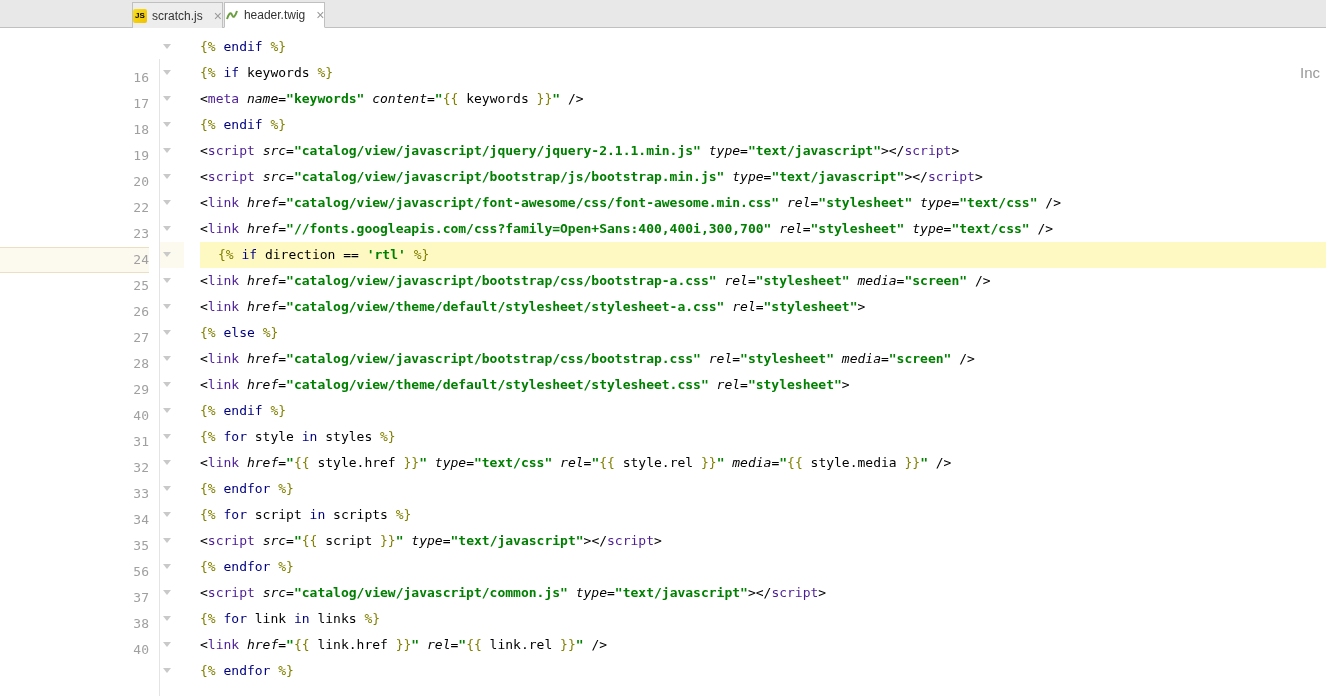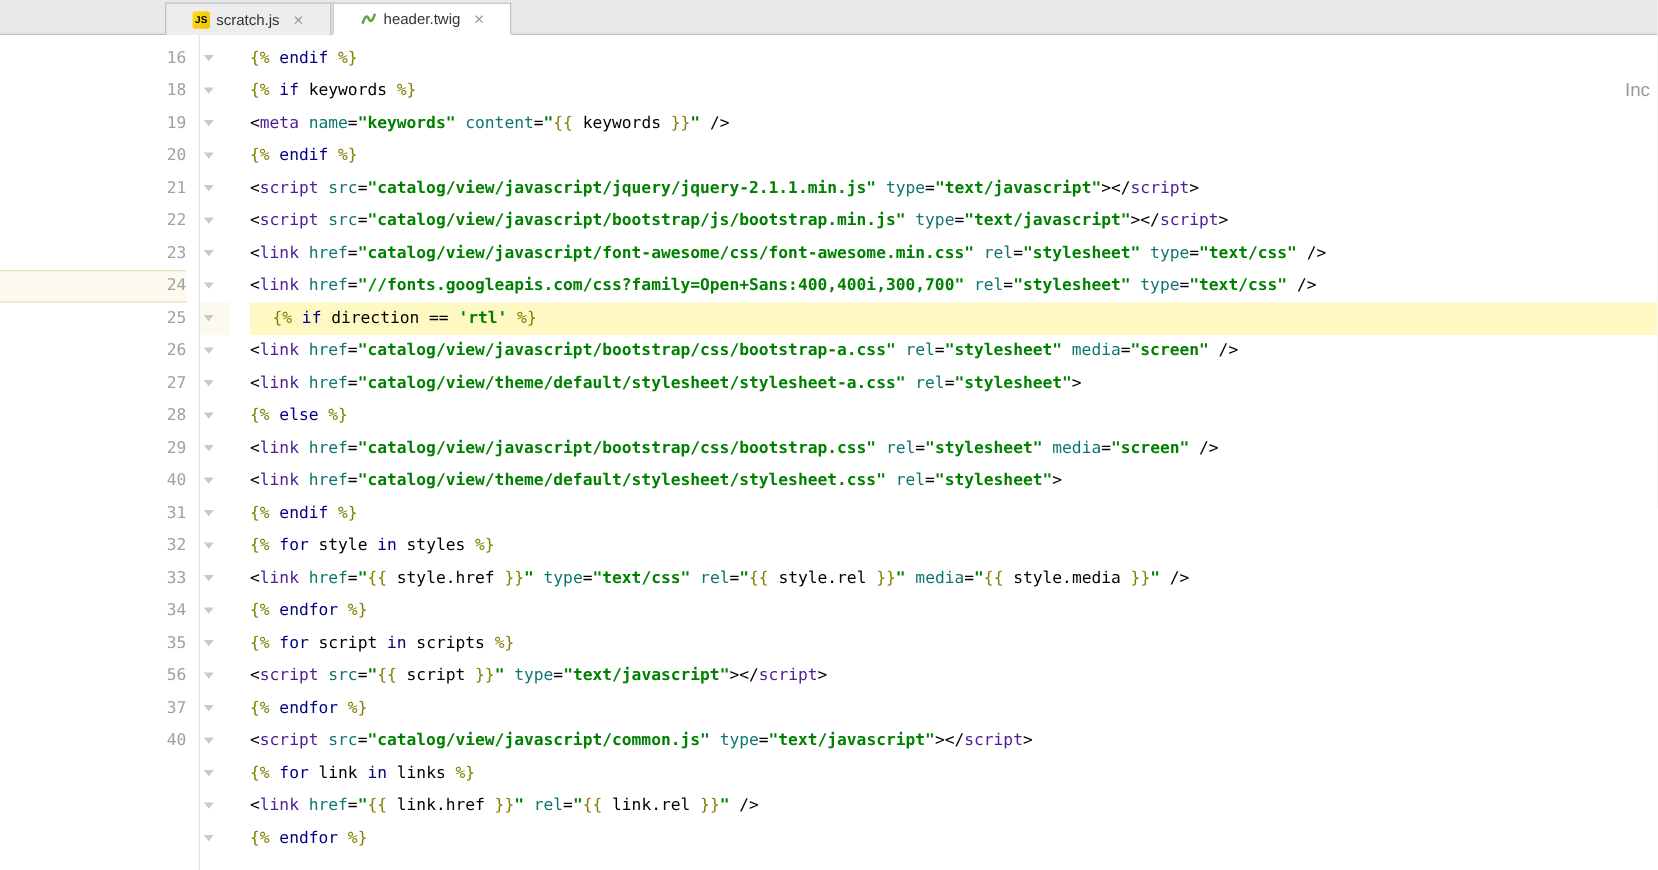--- a/index.html
+++ b/index.html
@@ -20,21 +20,21 @@
   background: #e8e8e8;
   border-bottom: 1px solid #c0c0c0;
   height: 28px;
   padding-left: 132px;
   align-items: flex-end;
 }
 .tab {
   display: flex;
   align-items: center;
   height: 26px;
-  padding: 0 21px;
+  padding: 0 0;
   border: 1px solid #c0c0c0;
   border-bottom: none;
   background: #ededed;
   margin-right: 1px;
   cursor: pointer;
   font-family: -apple-system, "Segoe UI", sans-serif;
   font-size: 12px;
   color: #333;
   position: relative;
   top: 1px;
@@ -66,20 +66,21 @@
 .gutter {
   background: #fff;
   color: #a0a0a0;
   text-align: right;
   padding: 6px 10px 0 0;
   width: 160px;
   font-size: 13px;
   line-height: 26px;
   user-select: none;
   border-right: 1px solid #e4e4e4;
+  margin-top: 31px;
 }
 .gutter-line {
   height: 26px;
   display: flex;
   justify-content: flex-end;
   align-items: center;
   position: relative;
 }
 .fold-column {
   width: 24px;
@@ -104,21 +105,21 @@
   flex: 1;
   padding: 6px 0 0 16px;
   line-height: 26px;
   white-space: pre;
   overflow: hidden;
   position: relative;
 }
 .code-line { height: 26px; }
 .tok-punct { color: #000; }
 .tok-tag { color: #4c1d95; }
-.tok-attr { color: #0f766e; }
+.tok-attr { color: #000000; font-style: italic; }
 .tok-str { color: #008000; font-weight: bold;}
 .tok-twig { color: #808000; }
 .tok-twigkw { color: #000080; font-weight: 500; }
 .tok-var { color: #000; }
 .tok-default { color: #000; }
 .current-line-bg { background: #fef9c3; padding-left: 18px; }
 .current-ln {
   border-top: 1px solid #e8e0c0;
   border-bottom: 1px solid #e8e0c0;
   background: #fcfaee;
@@ -161,40 +162,41 @@
           </svg>
         </span>
         <span>header.twig</span>
         <span class="tab-close">×</span>
       </div>
     </div>
   <div class="editor-body">
     <div class="hint-badge">Inc</div>
     <div class="gutter">
         <div class="gutter-line">16</div>
+        <div class="gutter-line">17</div>
         <div class="gutter-line">18</div>
         <div class="gutter-line">19</div>
         <div class="gutter-line">20</div>
-        <div class="gutter-line">21</div>
         <div class="gutter-line">22</div>
         <div class="gutter-line">23</div>
         <div class="gutter-line current-ln">24</div>
         <div class="gutter-line">25</div>
         <div class="gutter-line">26</div>
         <div class="gutter-line">27</div>
         <div class="gutter-line">28</div>
         <div class="gutter-line">29</div>
         <div class="gutter-line">40</div>
         <div class="gutter-line">31</div>
         <div class="gutter-line">32</div>
         <div class="gutter-line">33</div>
         <div class="gutter-line">34</div>
         <div class="gutter-line">35</div>
         <div class="gutter-line">56</div>
         <div class="gutter-line">37</div>
+        <div class="gutter-line">38</div>
         <div class="gutter-line">40</div>
       </div>
     <div class="fold-column">
         <div class="fold-mark"></div>
         <div class="fold-mark"></div>
         <div class="fold-mark"></div>
         <div class="fold-mark"></div>
         <div class="fold-mark"></div>
         <div class="fold-mark"></div>
         <div class="fold-mark"></div>

